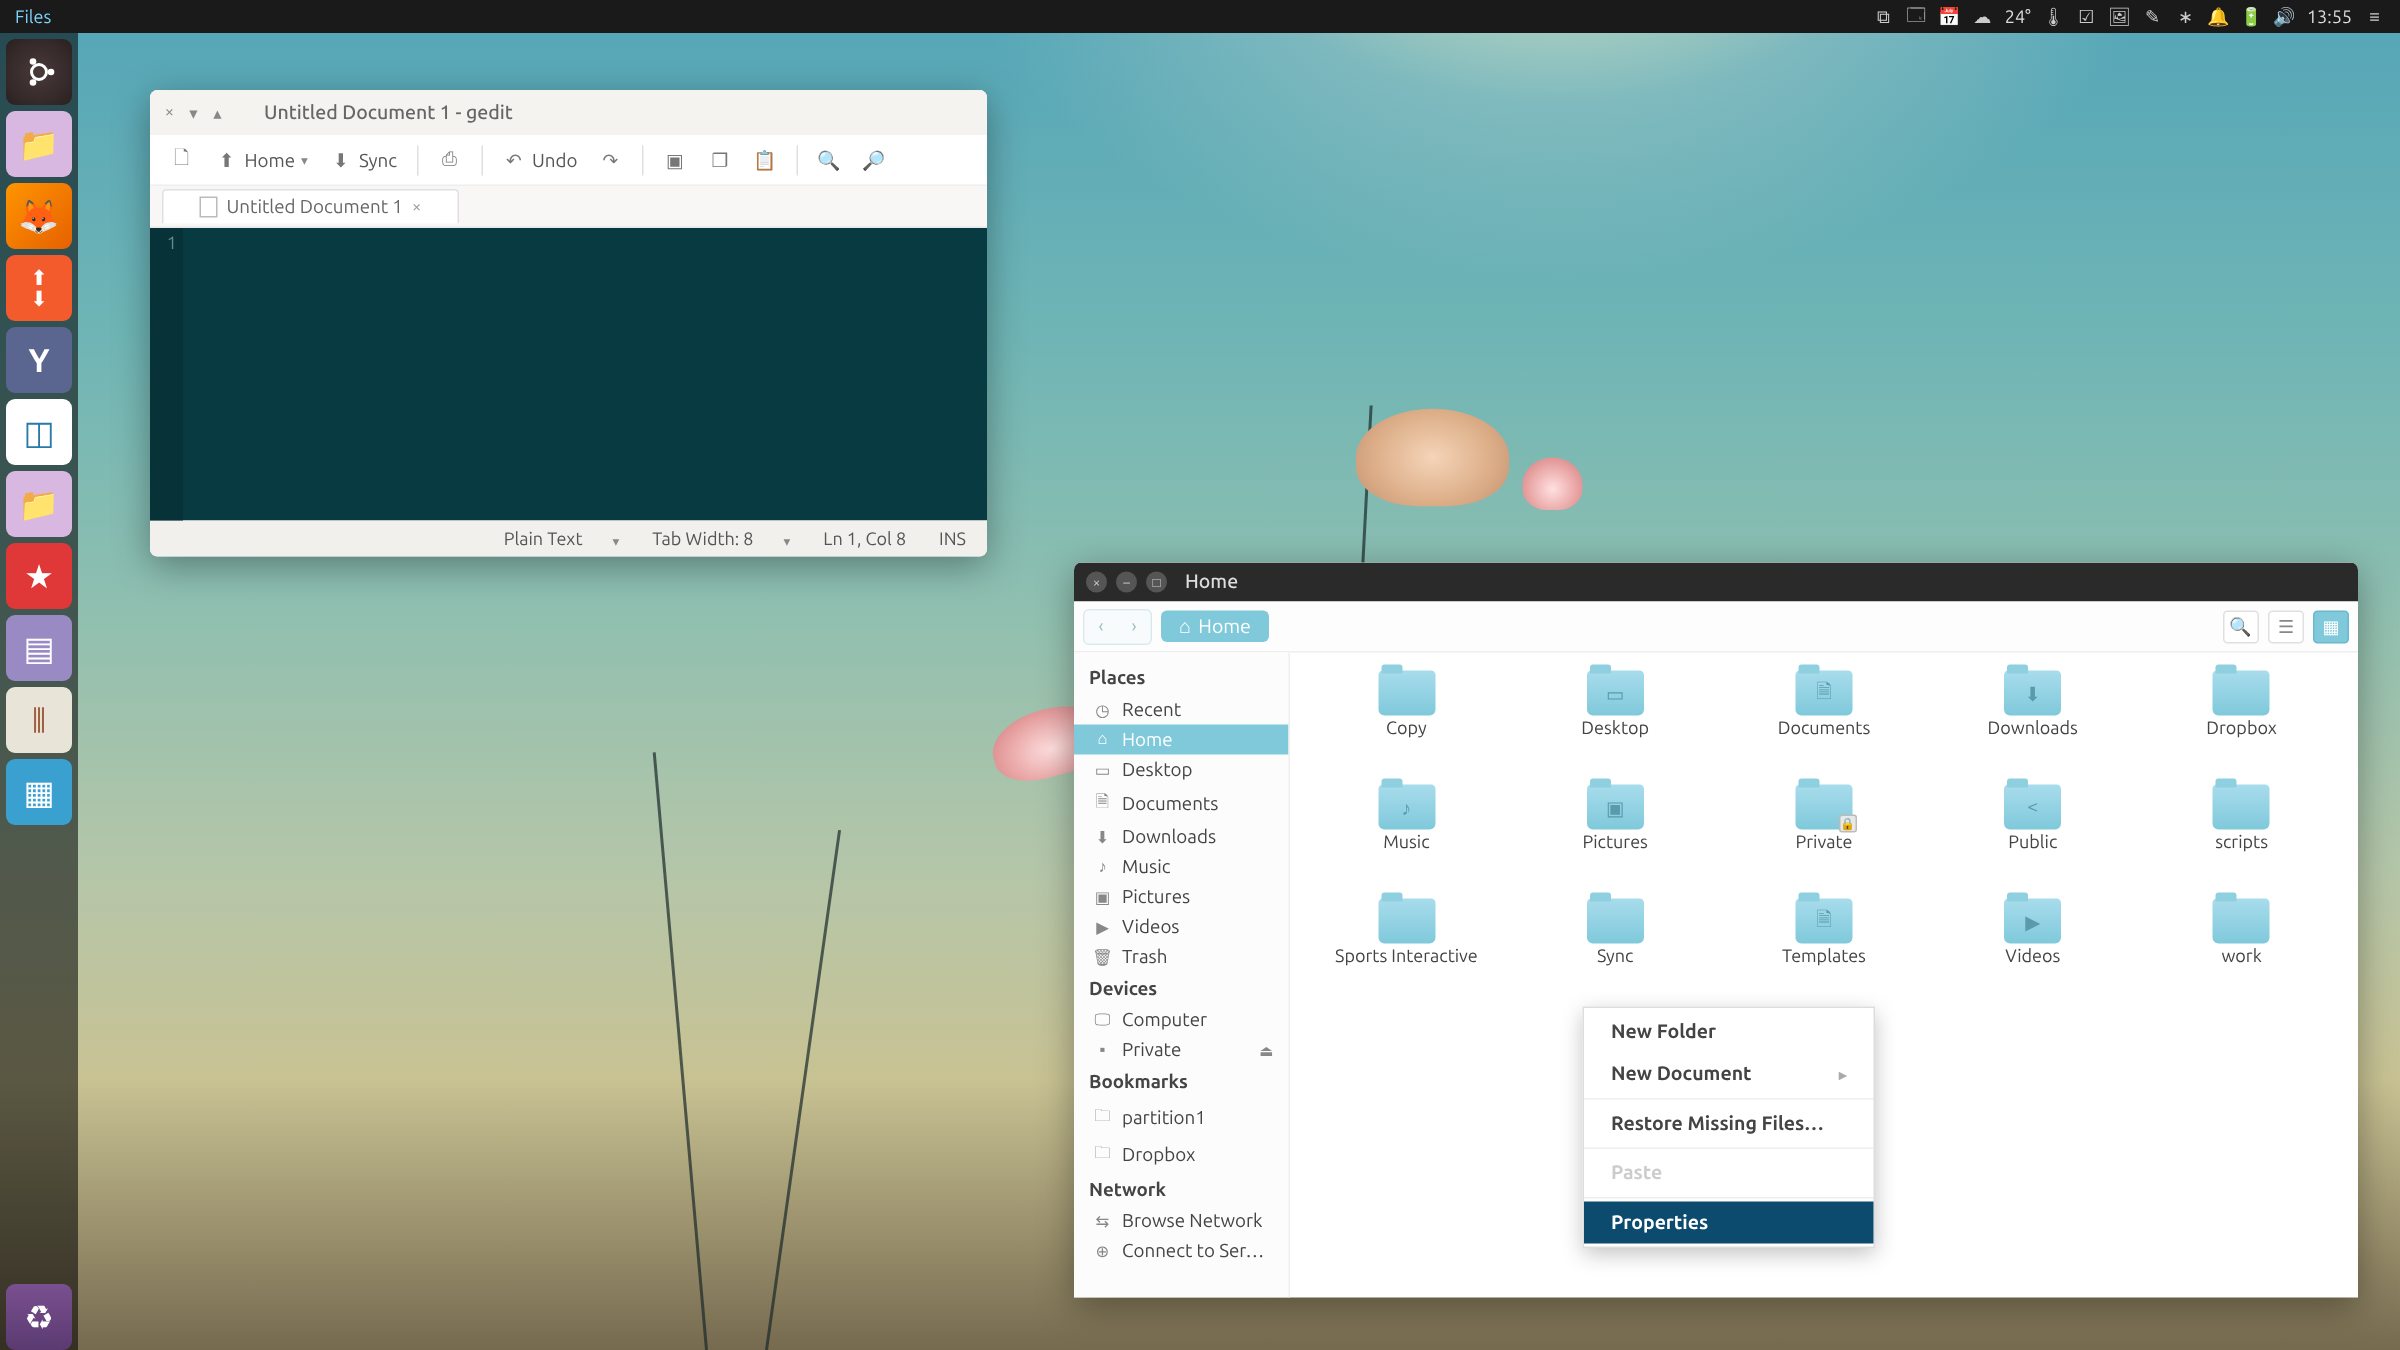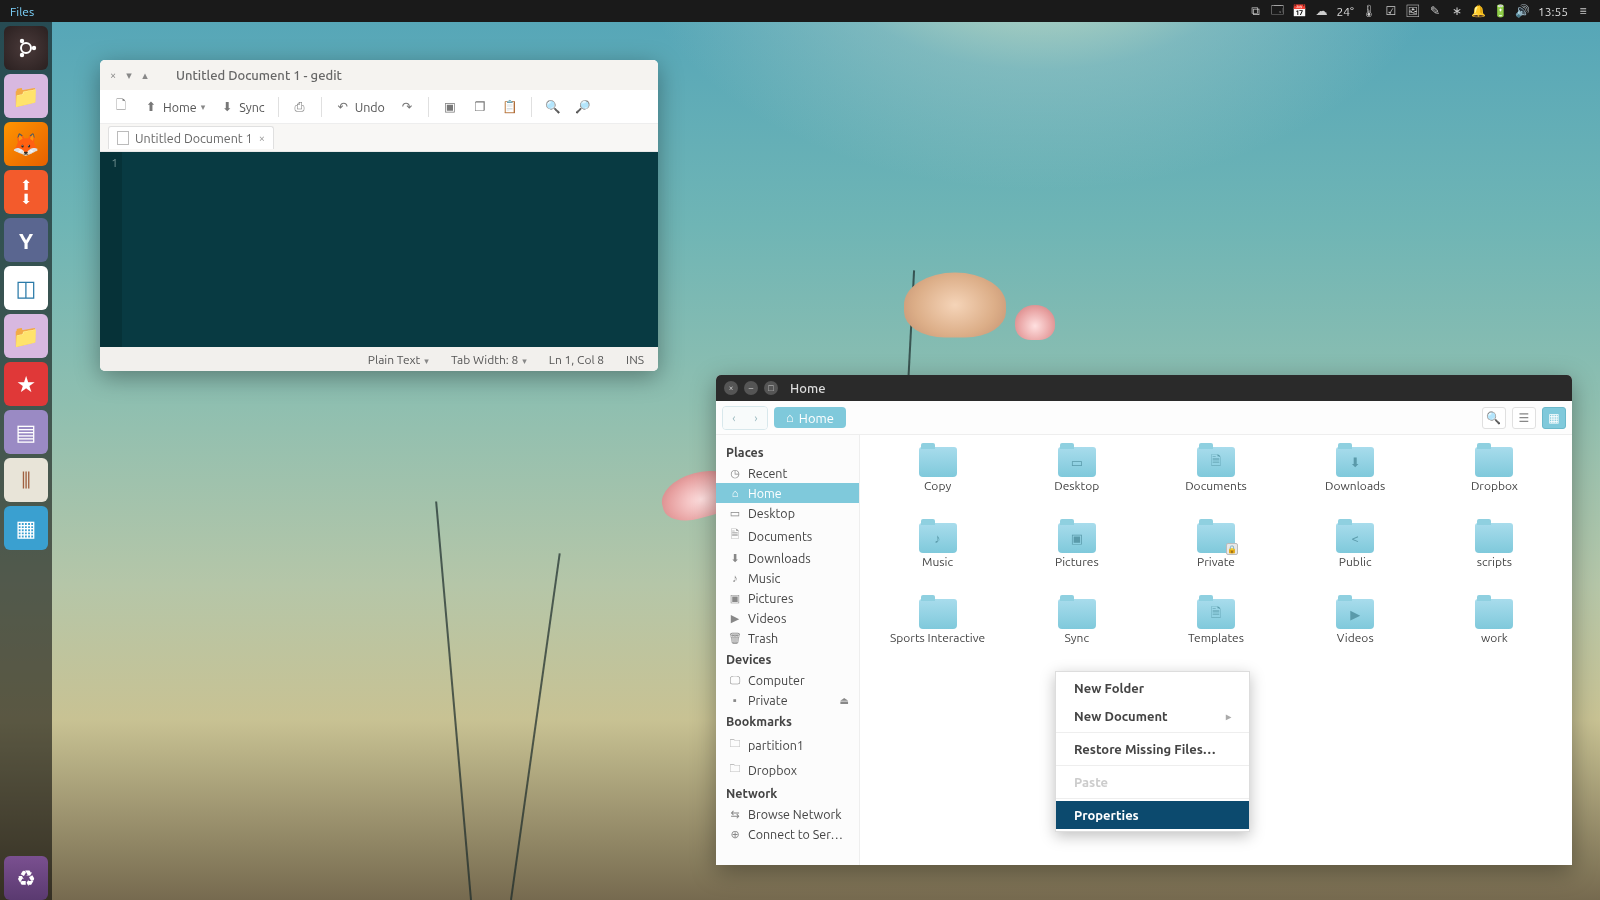--- a/index.html
+++ b/index.html
@@ -74,35 +74,35 @@
   font-size:12.5px; color:#555;
 }
 .tool-btn { display:flex; align-items:center; gap:4px; padding:3px 5px; border-radius:3px; cursor:pointer; }
 .tool-sep { width:1px; height:20px; background:#e0e0e0; margin:0 4px; }
 .tool-icon { width:16px; height:16px; display:inline-flex; align-items:center; justify-content:center; color:#777; }
 .chev { font-size:9px; color:#888; }
 #gedit .tabstrip {
   height:28px; background:#f8f7f5; border-bottom:1px solid #e8e8e8;
   display:flex; align-items:center; padding-left:8px; font-size:12.5px; color:#666;
 }
-.doc-tab { display:flex; align-items:center; gap:6px; padding:4px 8px; border:1px solid #e0e0e0; border-bottom:none; background:#fff; border-radius:3px 3px 0 0;text-align:right; }
+.doc-tab { display:flex; align-items:center; gap:6px; padding:4px 24px; border:1px solid #e0e0e0; border-bottom:none; background:#fff; border-radius:3px 3px 0 0;text-align:right; }
 .doc-tab .doc-icon { width:12px; height:14px; border:1px solid #bbb; background:#fff; }
 .doc-tab .close-x { font-size:11px; color:#999; cursor:pointer; }
 #gedit .editor-area {
   height:195px; background:#083a42; color:#9db4b4; display:flex;
   font-family:monospace; font-size:12px;
 }
 #gedit .gutter { width:22px; text-align:right; padding:4px 4px 0 0; color:#6a8a8a; background:#063238; }
 #gedit .code { flex:1; padding:4px 6px; }
 #gedit .statusbar {
   height:24px; background:#f2f0ed; display:flex; align-items:center;
   justify-content:flex-end; gap:22px; padding:0 14px;
   font-size:12px; color:#555;
 }
-.status-seg { display:flex; align-items:flex-end; gap:4px; cursor:pointer; }
+.status-seg { display:flex; align-items:flex-end; gap:20px; cursor:pointer; }
 
 
 #files {
   position:absolute; top:375px; left:716px; width:856px; height:490px;
   background:#fff; border-radius:5px 5px 0 0; box-shadow:0 6px 24px rgba(0,0,0,.35);
   overflow:hidden; z-index:55;
 }
 #files .titlebar {
   height:26px; background:#2a2a2a; color:#ddd; display:flex; align-items:center;
   padding:0 8px; gap:6px; font-size:13px;

